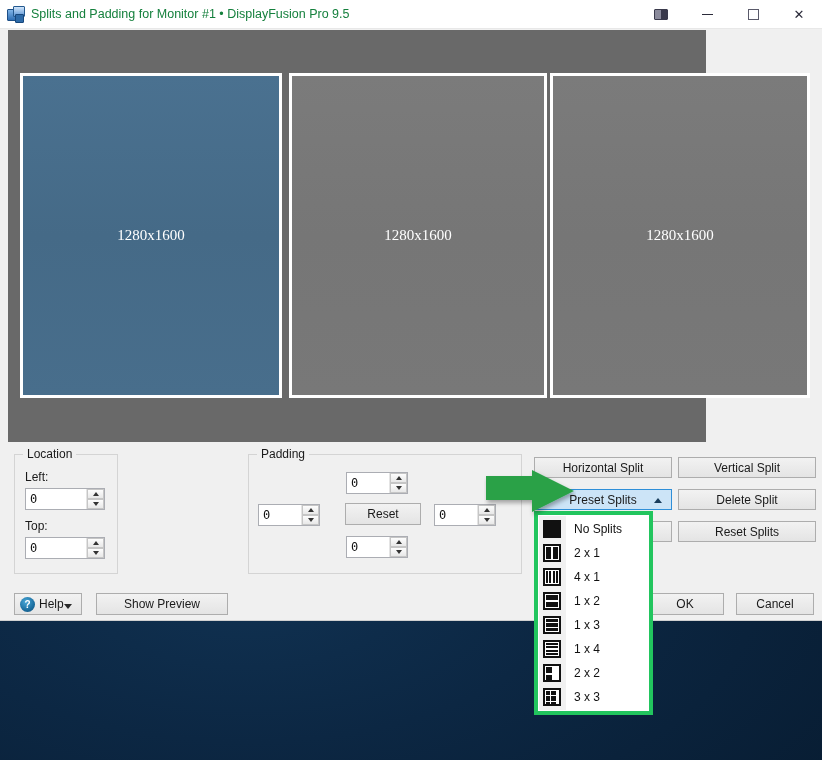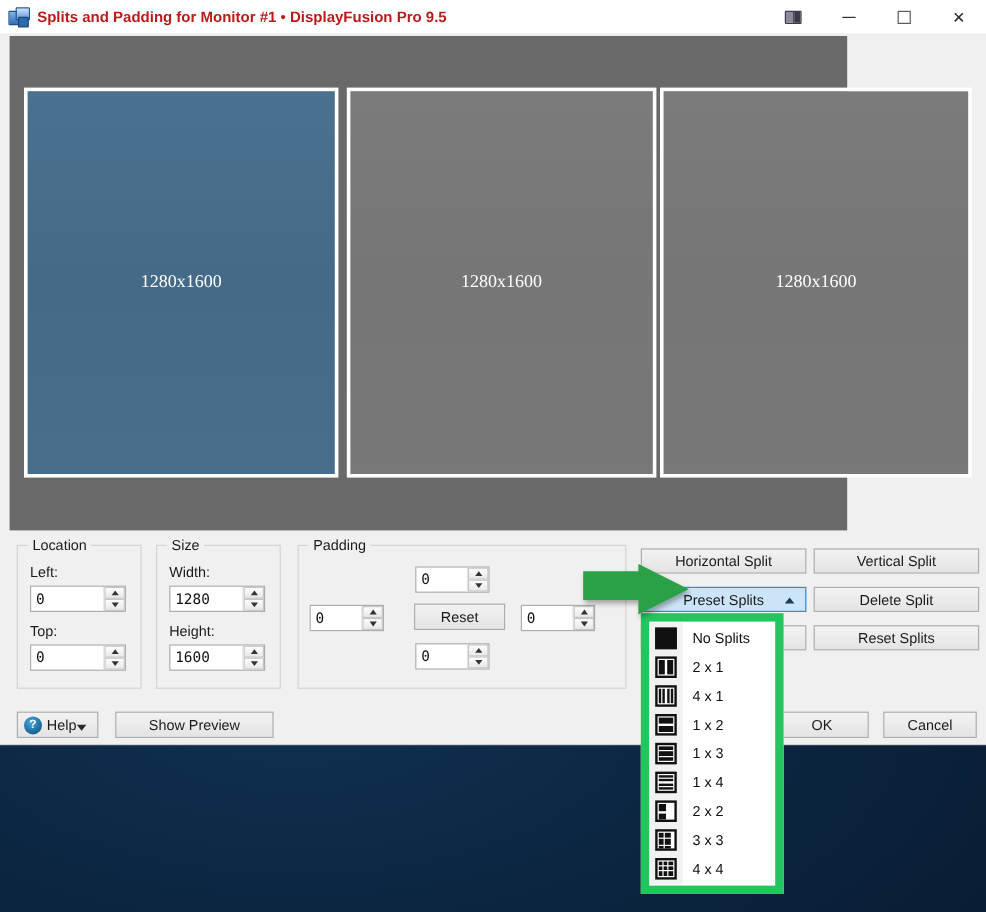--- a/index.html
+++ b/index.html
@@ -66,23 +66,22 @@
   }
   #app-icon .ic-c {
     position: absolute; left: 8px; top: 8px;
     width: 7px; height: 7px;
     background: #2d6aa8;
     border: 1px solid #17477c;
     border-radius: 1px;
   }
   #title-text {
     font-size: 12.5px;
-    color: #b91c1c;
+    color: #15803d;
     white-space: nowrap;
-    font-weight: bold;
   }
   #titlebar-right {
     position: absolute;
     right: 0; top: 0;
     height: 28px;
     display: flex;
     align-items: center;
   }
   .tb-btn {
     width: 46px; height: 28px;
@@ -266,21 +265,21 @@
   #btn-show-preview { left: 96px; top: 593px; width: 132px; height: 22px; }
   #btn-ok     { left: 646px; top: 593px; width: 78px; height: 22px; }
   #btn-cancel { left: 736px; top: 593px; width: 78px; height: 22px; }
 
   
   #preset-menu {
     position: absolute;
     left: 534px; top: 511px;
     width: 119px;
     background: #ffffff;
-    border: 7px solid #22c55e;
+    border: 4px solid #22c55e;
     box-sizing: border-box;
     z-index: 50;
     padding: 2px 0;
   }
   #preset-menu .gutter {
     position: absolute;
     left: 1px; top: 1px; bottom: 1px;
     width: 27px;
     background: #f1f1f1;
   }
@@ -391,47 +390,20 @@
         <div class="sp-up">
             <span class="sp-tri-up"></span>
           </div>
         <div class="sp-dn">
             <span class="sp-tri-dn"></span>
           </div>
       </div>
     </div>
   </div>
 
-  <div class="groupbox" id="grp-size">
-    <div class="gb-title">Size</div>
-    <div class="field-label" style="left:10px; top:15px;">Width:</div>
-    <div class="spinner" style="left:10px; top:33px; width:80px;">
-      <div class="sp-val">1280</div>
-      <div class="sp-btns">
-        <div class="sp-up">
-            <span class="sp-tri-up"></span>
-          </div>
-        <div class="sp-dn">
-            <span class="sp-tri-dn"></span>
-          </div>
-      </div>
-    </div>
-    <div class="field-label" style="left:10px; top:64px;">Height:</div>
-    <div class="spinner" style="left:10px; top:82px; width:80px;">
-      <div class="sp-val">1600</div>
-      <div class="sp-btns">
-        <div class="sp-up">
-            <span class="sp-tri-up"></span>
-          </div>
-        <div class="sp-dn">
-            <span class="sp-tri-dn"></span>
-          </div>
-      </div>
-    </div>
-  </div>
 
   <div class="groupbox" id="grp-padding">
     <div class="gb-title">Padding</div>
 
     <div class="spinner" style="left:97px; top:17px; width:62px;">
       <div class="sp-val">0</div>
       <div class="sp-btns">
         <div class="sp-up">
             <span class="sp-tri-up"></span>
           </div>
@@ -560,37 +532,20 @@
       <div class="menu-item">
         <span class="mi-icon grid">
           <i class="cell" style="flex: 0 0 31.3333%; height: 31.3333%;"></i>
           <i class="cell" style="flex: 0 0 31.3333%; height: 31.3333%;"></i>
           <i class="cell" style="flex: 0 0 31.3333%; height: 31.3333%;"></i>
           <i class="cell" style="flex: 0 0 31.3333%; height: 31.3333%;"></i>
           <i class="cell" style="flex: 0 0 31.3333%; height: 31.3333%;"></i>
           <i class="cell" style="flex: 0 0 31.3333%; height: 31.3333%;"></i>
         </span>
         <span class="mi-label">3 x 3</span>
-      </div>
-      <div class="menu-item">
-        <span class="mi-icon grid">
-          <i class="cell" style="flex: 0 0 23%; height: 23%;"></i>
-          <i class="cell" style="flex: 0 0 23%; height: 23%;"></i>
-          <i class="cell" style="flex: 0 0 23%; height: 23%;"></i>
-          <i class="cell" style="flex: 0 0 23%; height: 23%;"></i>
-          <i class="cell" style="flex: 0 0 23%; height: 23%;"></i>
-          <i class="cell" style="flex: 0 0 23%; height: 23%;"></i>
-          <i class="cell" style="flex: 0 0 23%; height: 23%;"></i>
-          <i class="cell" style="flex: 0 0 23%; height: 23%;"></i>
-          <i class="cell" style="flex: 0 0 23%; height: 23%;"></i>
-          <i class="cell" style="flex: 0 0 23%; height: 23%;"></i>
-          <i class="cell" style="flex: 0 0 23%; height: 23%;"></i>
-          <i class="cell" style="flex: 0 0 23%; height: 23%;"></i>
-        </span>
-        <span class="mi-label">4 x 4</span>
       </div>
     </div>
 </div>
 
 <div id="arrow-annotation">
   <svg width="92" height="48" viewBox="0 0 92 48">
     <defs>
       <filter id="arrowShadow" x="-30%" y="-30%" width="180%" height="180%">
         <feDropShadow dx="1.5" dy="3" stdDeviation="2.2" flood-color="#000" flood-opacity="0.32"></feDropShadow>
       </filter>

